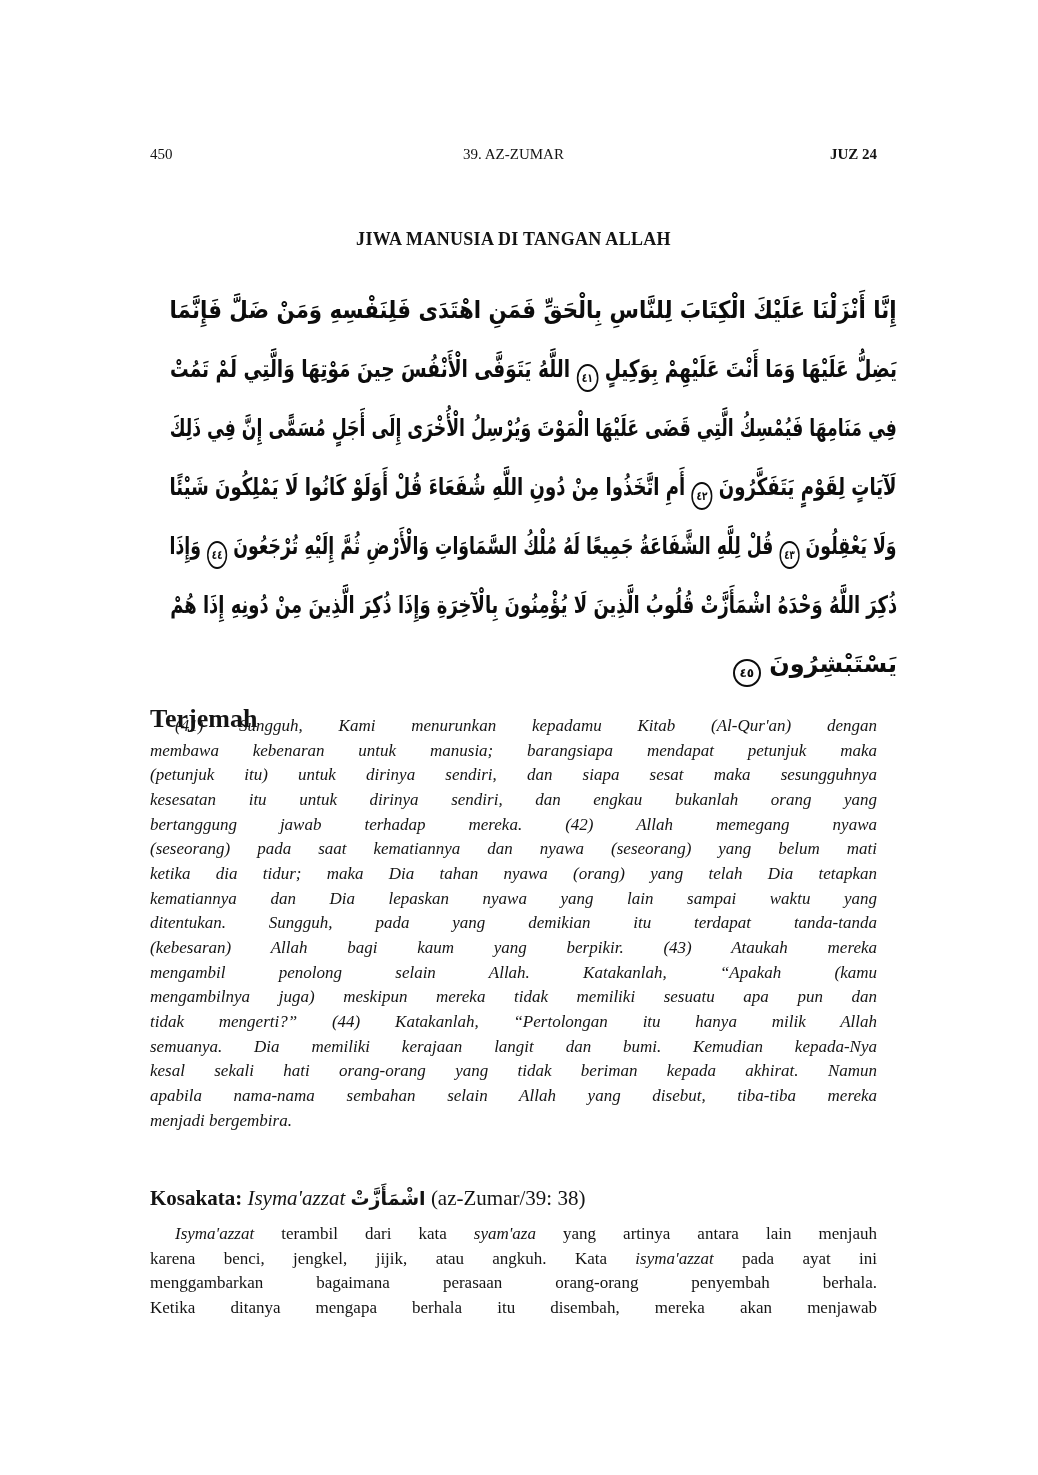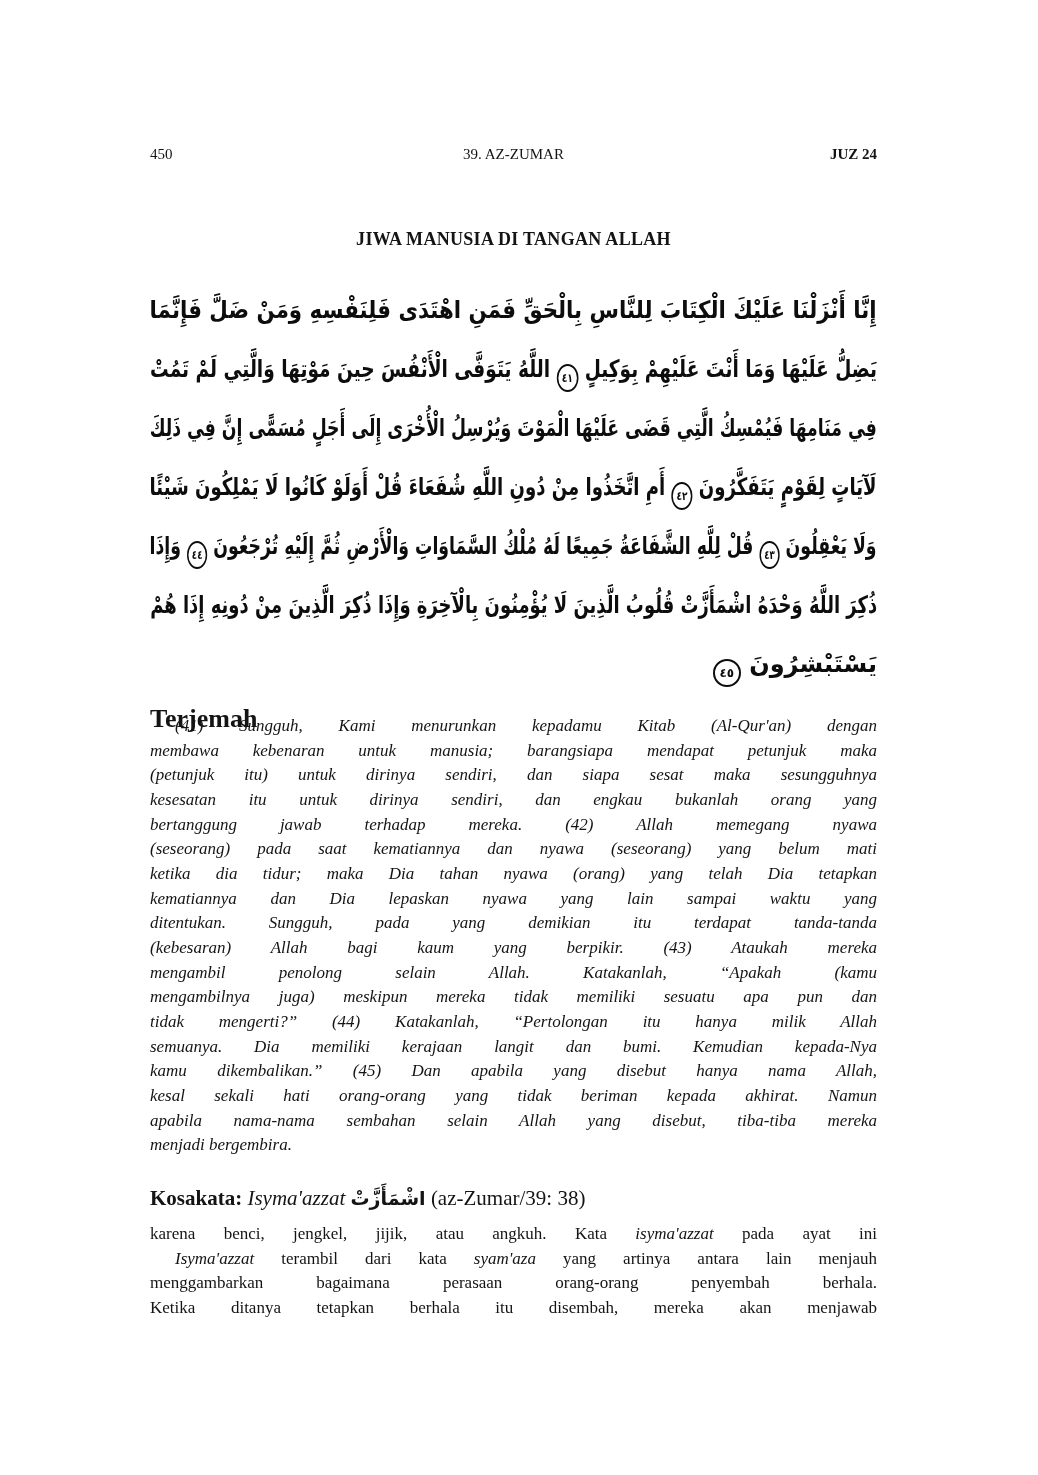--- a/index.html
+++ b/index.html
@@ -28,21 +28,21 @@
   
   .section-title {
     top:229px;
     text-align:center;
     font-weight:bold;
     font-size:18px;
     letter-spacing:0.3px;
   }
 
   
-  .quran { top:281px; direction:rtl; }
+  .quran { top:281px; direction:rtl;margin-left:20px; }
   .q-line {
     height:59px;
     line-height:59px;
     text-align:right;
     overflow:visible;
   }
   .q-fit, .q-inner {
     display:inline-block;
     white-space:nowrap;
     transform-origin:100% 50%;
@@ -133,29 +133,28 @@
   <div class="bline">bertanggung jawab terhadap mereka. (42) Allah memegang nyawa</div>
   <div class="bline">(seseorang) pada saat kematiannya dan nyawa (seseorang) yang belum mati</div>
   <div class="bline">ketika dia tidur; maka Dia tahan nyawa (orang) yang telah Dia tetapkan</div>
   <div class="bline">kematiannya dan Dia lepaskan nyawa yang lain sampai waktu yang</div>
   <div class="bline">ditentukan. Sungguh, pada yang demikian itu terdapat tanda-tanda</div>
   <div class="bline">(kebesaran) Allah bagi kaum yang berpikir. (43) Ataukah mereka</div>
   <div class="bline">mengambil penolong selain Allah. Katakanlah, “Apakah (kamu</div>
   <div class="bline">mengambilnya juga) meskipun mereka tidak memiliki sesuatu apa pun dan</div>
   <div class="bline">tidak mengerti?” (44) Katakanlah, “Pertolongan itu hanya milik Allah</div>
   <div class="bline">semuanya. Dia memiliki kerajaan langit dan bumi. Kemudian kepada-Nya</div>
-  <div class="bline">kamu dikembalikan.” (45) Dan apabila yang disebut hanya nama Allah,</div>
   <div class="bline">kesal sekali hati orang-orang yang tidak beriman kepada akhirat. Namun</div>
   <div class="bline">apabila nama-nama sembahan selain Allah yang disebut, tiba-tiba mereka</div>
   <div class="bline lastline">menjadi bergembira.</div>
 </div>
 
 <div class="abs kosakata-line"><span class="label">Kosakata:</span>
   <span class="term">Isyma'azzat</span>
   <span class="ar" dir="rtl">اشْمَأَزَّتْ</span>
   <span>(az-Zumar/39: 38)</span></div>
 
 <div class="abs para para2">
+  <div class="bline first"><span class="it">Isyma'azzat</span><span> terambil dari kata </span><span class="it">syam'aza</span><span> yang artinya antara lain menjauh</span></div>
   <div class="bline"><span>karena benci, jengkel, jijik, atau angkuh. Kata </span><span class="it">isyma'azzat</span><span> pada ayat ini</span></div>
-  <div class="bline first"><span class="it">Isyma'azzat</span><span> terambil dari kata </span><span class="it">syam'aza</span><span> yang artinya antara lain menjauh</span></div>
   <div class="bline">menggambarkan bagaimana perasaan orang-orang penyembah berhala.</div>
-  <div class="bline">Ketika ditanya tetapkan berhala itu disembah, mereka akan menjawab</div>
+  <div class="bline">Ketika ditanya mengapa berhala itu disembah, mereka akan menjawab</div>
 </div>
 
 </body></html>

